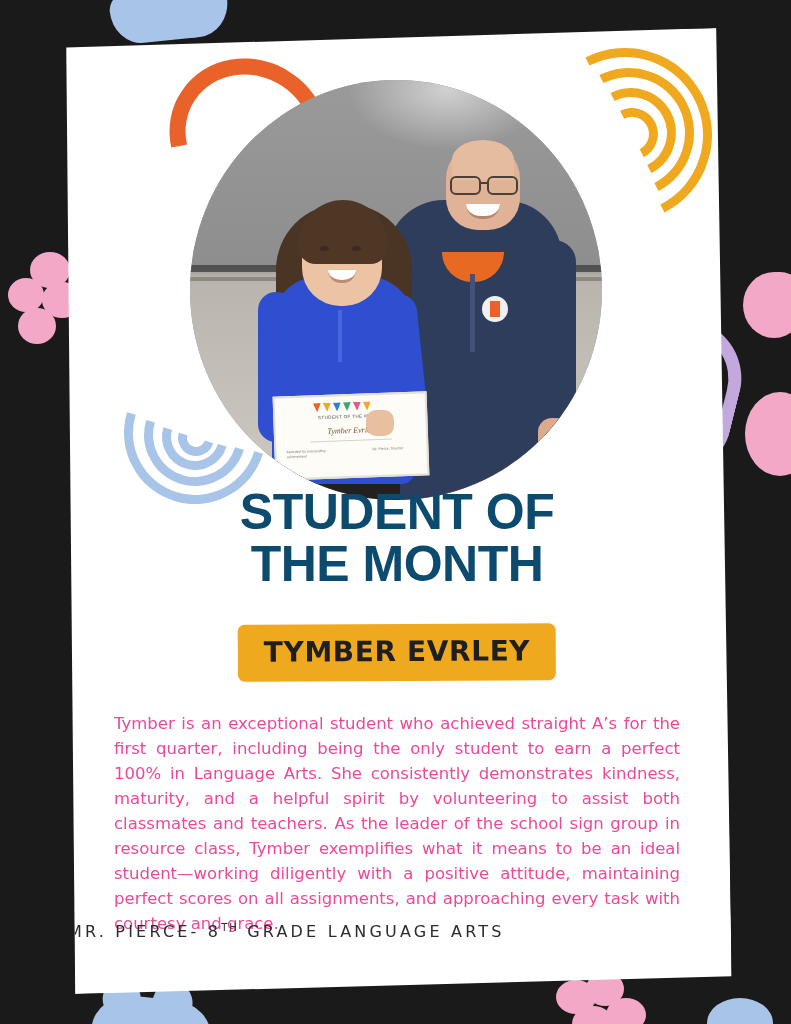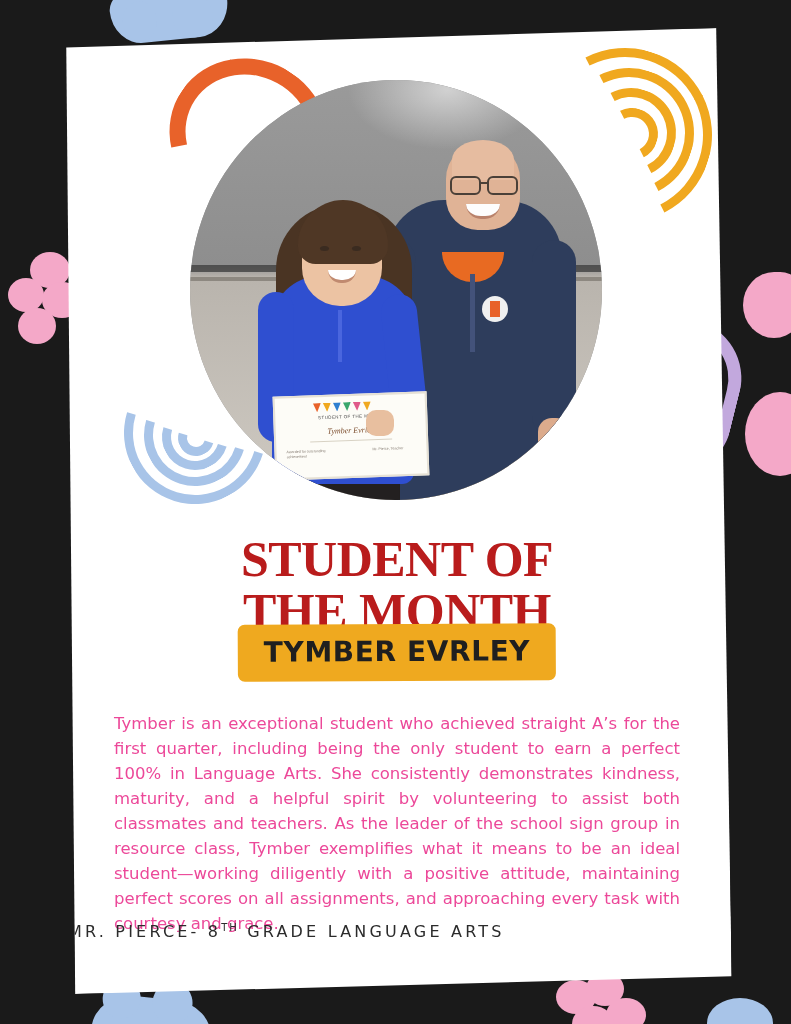--- a/index.html
+++ b/index.html
@@ -609,28 +609,28 @@
     background: #333;
     opacity: .7;
     transform: rotate(-7deg);
   }
 
   
   .headline {
     position: absolute;
     left: 0;
     right: 0;
-    top: 501px;
+    top: 454px;
     text-align: center;
-    font-family: Liberation Serif, serif;
+    font-family: Liberation Sans, sans-serif;
     font-weight: bold;
     font-size: 50px;
     line-height: 52px;
     letter-spacing: -0.5px;
-    color: #b91c1c;
+    color: #0c4a6e;
   }
 
   .award-badge {
     position: absolute;
     left: 50%;
     top: 592px;
     transform: translateX(-50%) rotate(-0.3deg);
     background: #efa91f;
     border-radius: 7px;
     padding: 11px 26px 13px;

